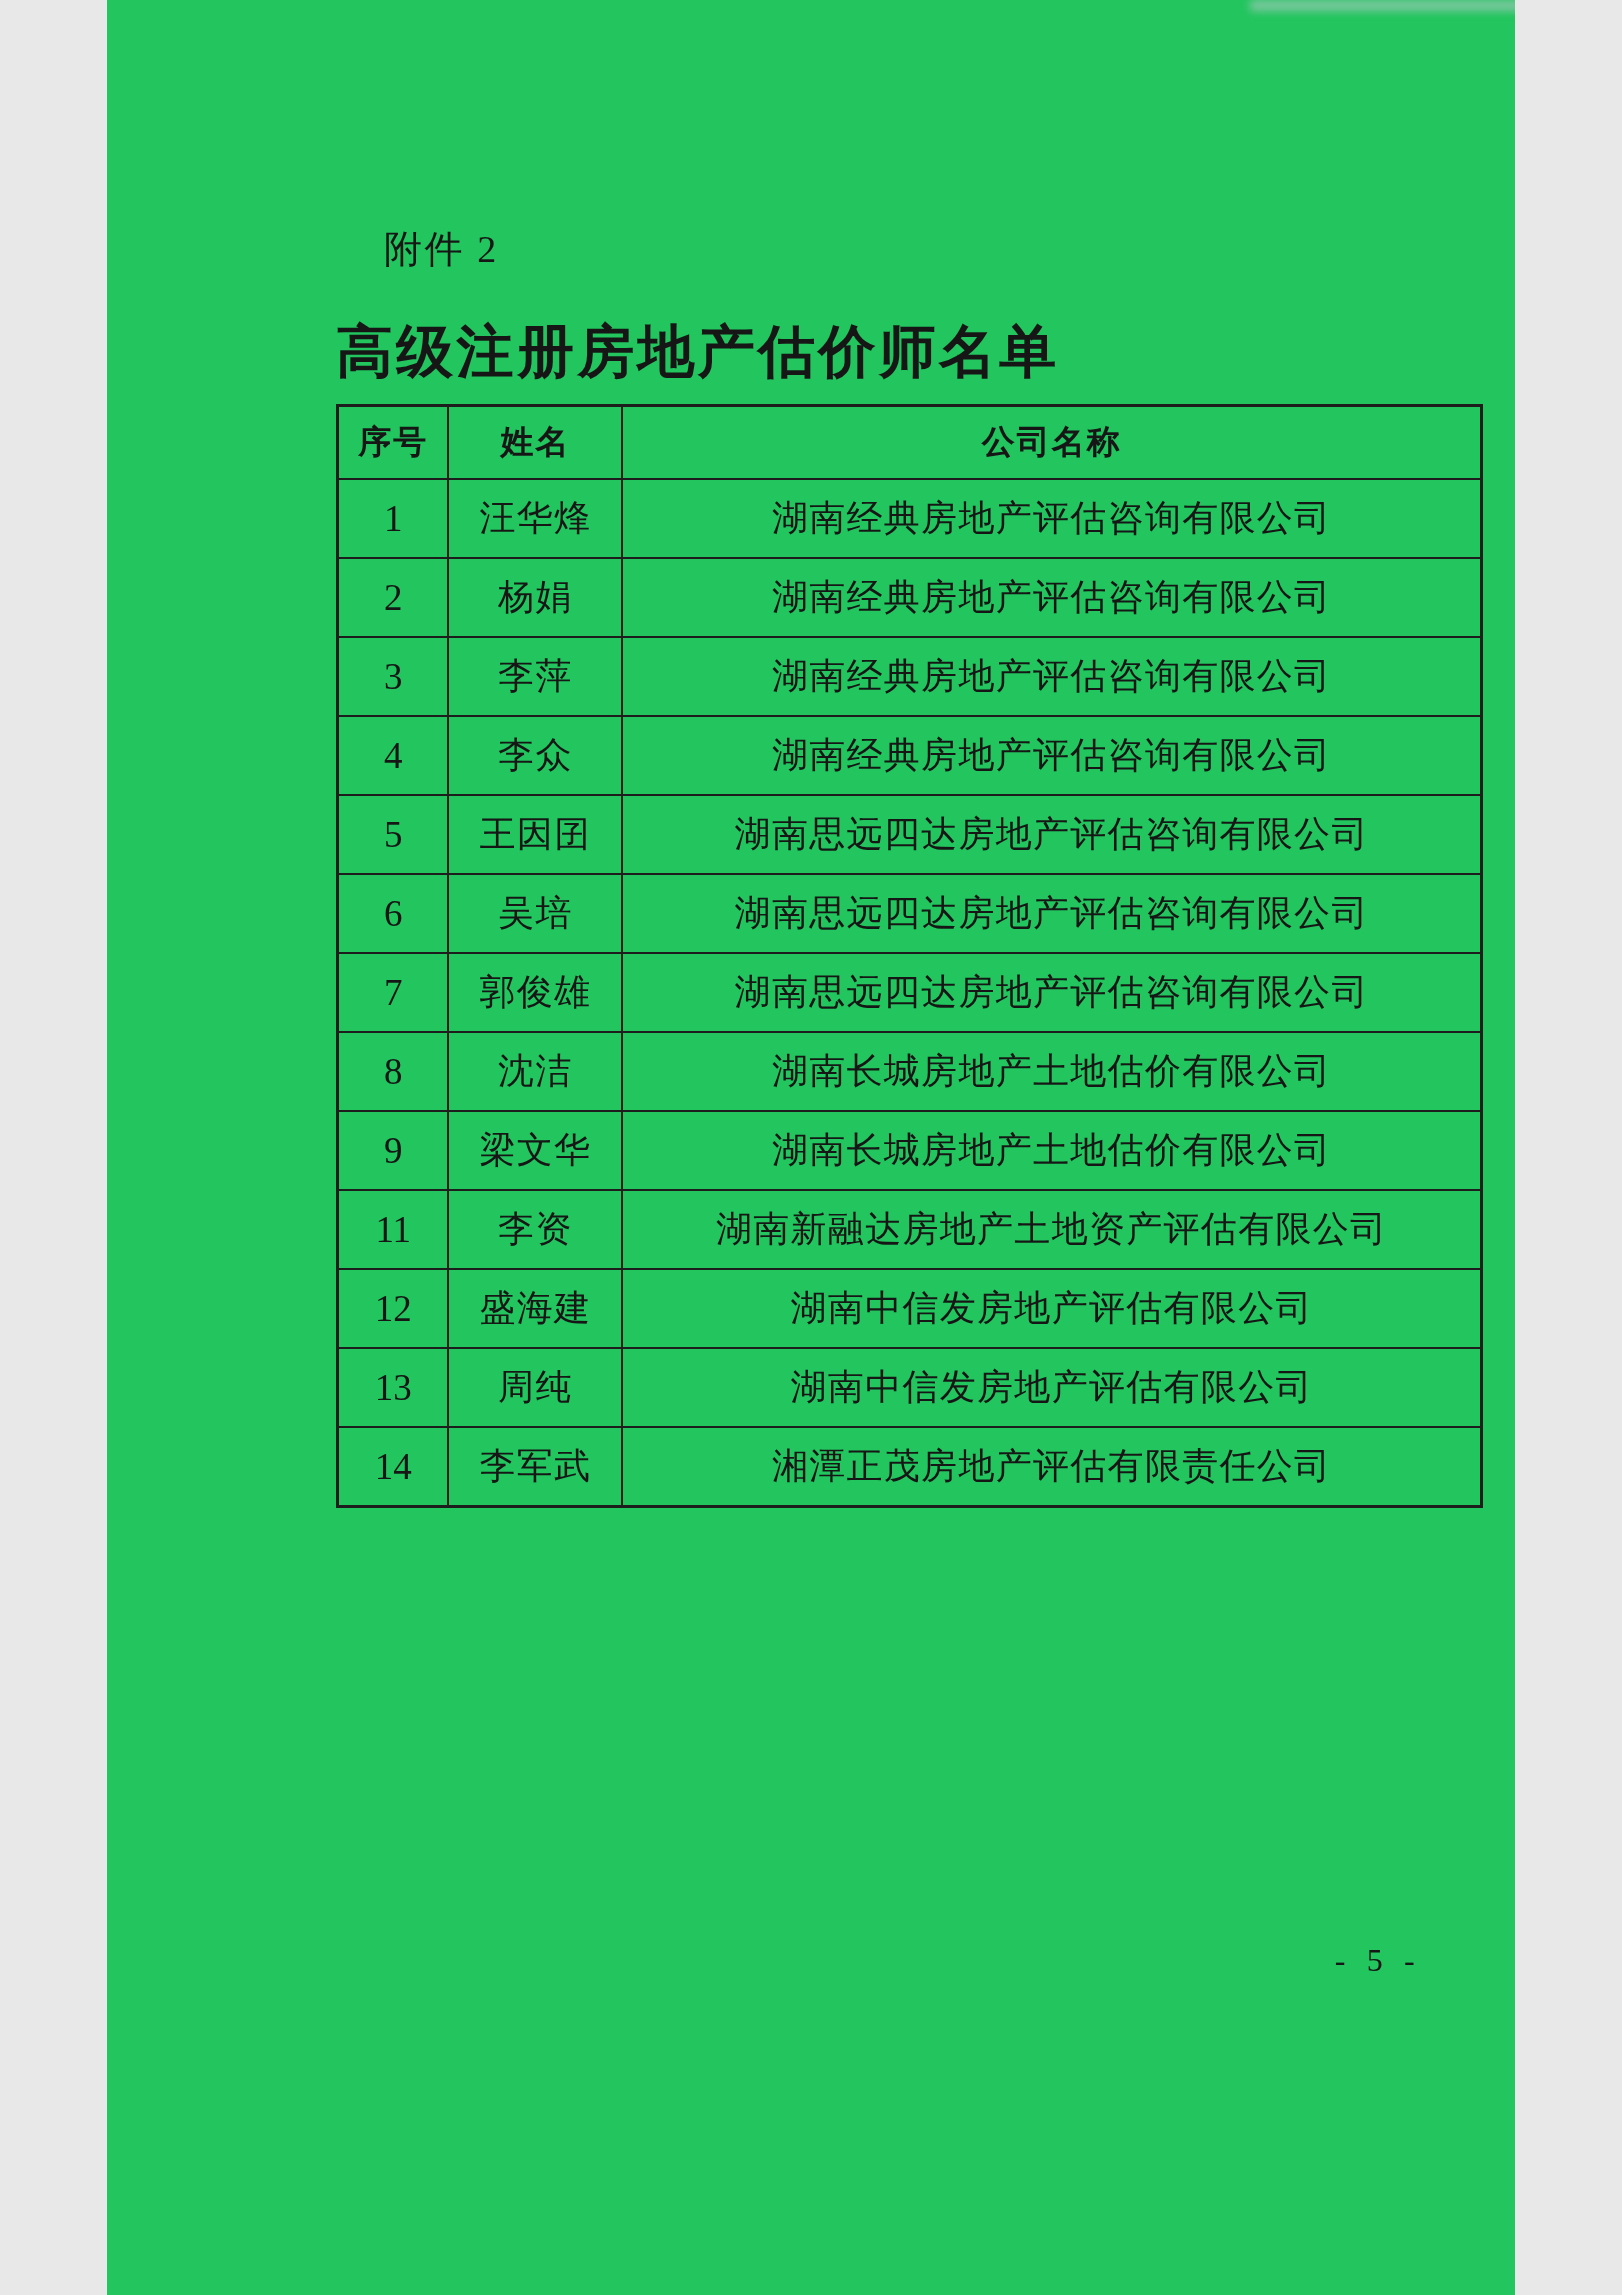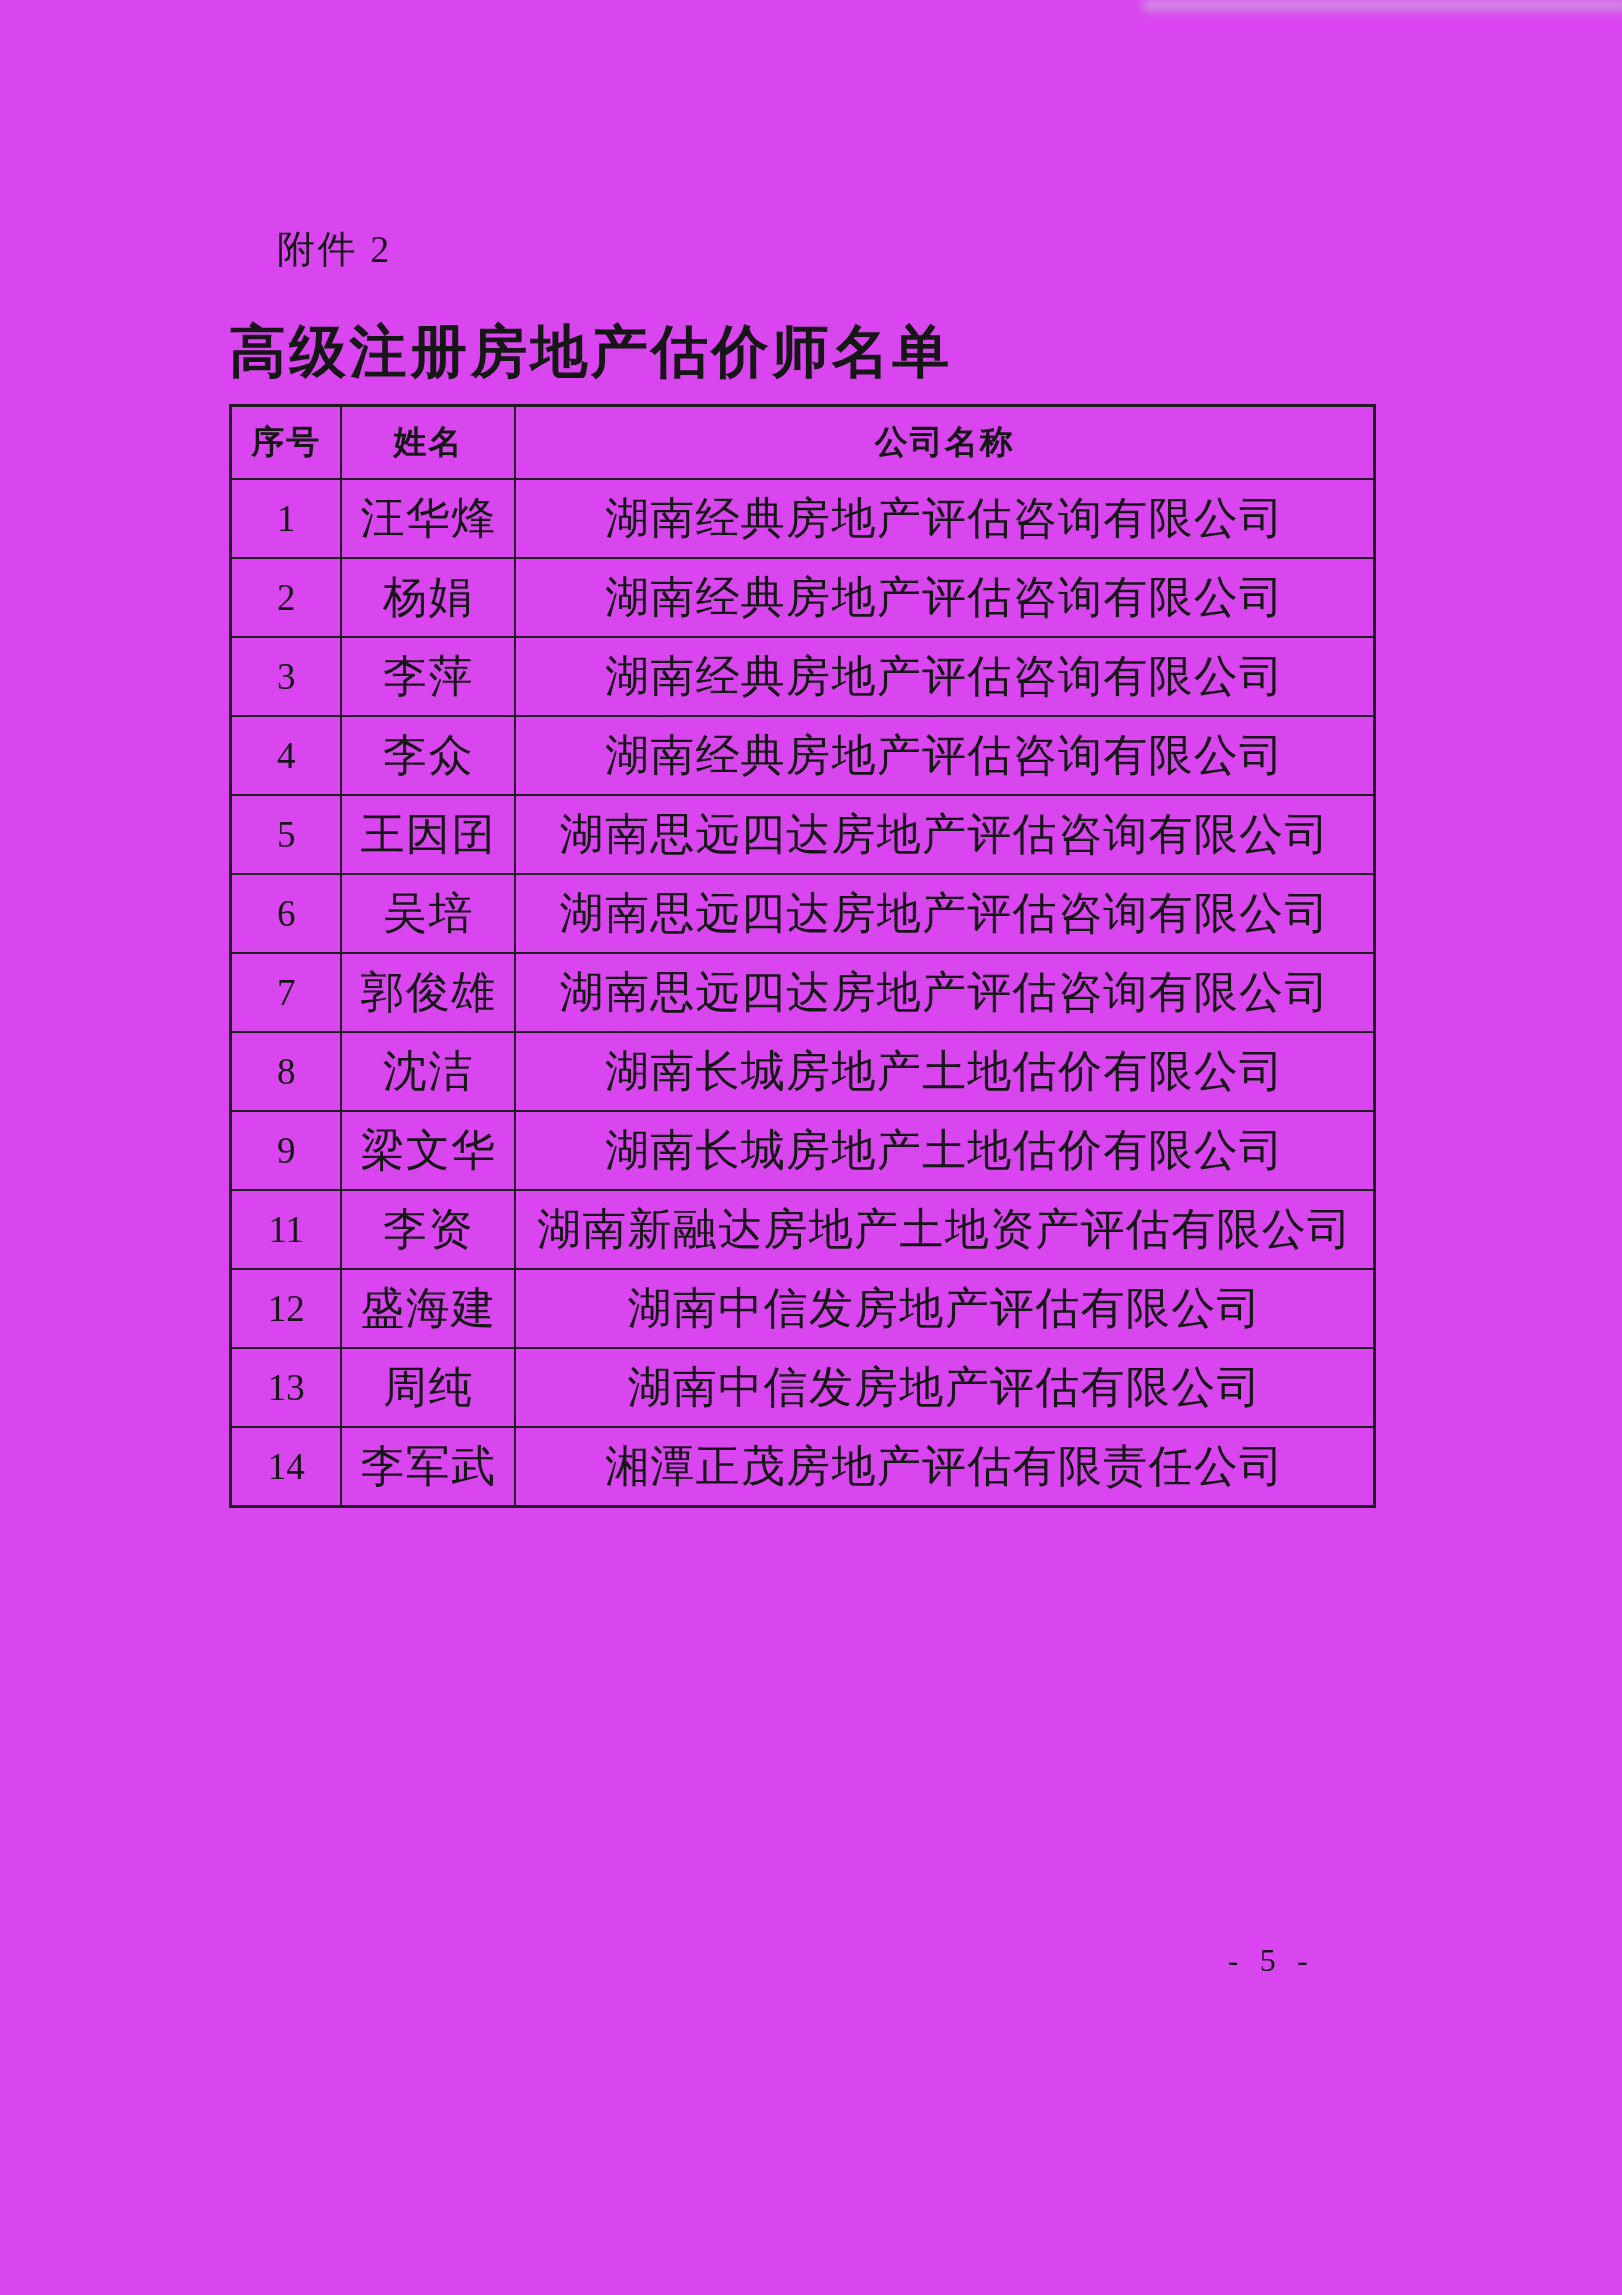--- a/index.html
+++ b/index.html
@@ -2,24 +2,24 @@
 <html style="font-size:10.5px"><head>
 <meta charset="utf-8">
 <style>
   html, body {
     margin: 0;
     padding: 0;
     background: #e8e8e8;
   }
   .page {
     position: relative;
-    width: 1622px;
+    width: 1408px;
     height: 2295px;
     margin: 0 auto;
-    background: #d946ef;
+    background: #22c55e;
     color: #161616;
     font-family: "Liberation Serif", "DejaVu Serif", serif;
     overflow: hidden;
   }
   .scan-artifact {
     position: absolute;
     top: 0;
     left: 1143px;
     width: 487px;
     height: 10.5px;
@@ -73,21 +73,21 @@
     border: 3.3px solid #1d1d1d;
   }
   table.roster thead th {
     height: 71px;
     font-size: 33px;
     font-weight: 700;
     letter-spacing: 2px;
   }
   table.roster tbody td {
     height: 77px;
-    font-size: 44px;
+    font-size: 36px;
     letter-spacing: 1.3px;
   }
   table.roster tbody td.no-cell {
     font-size: 37px;
     letter-spacing: 0;
   }
   .page-number {
     position: absolute;
     left: 1179px;
     top: 1942px;

